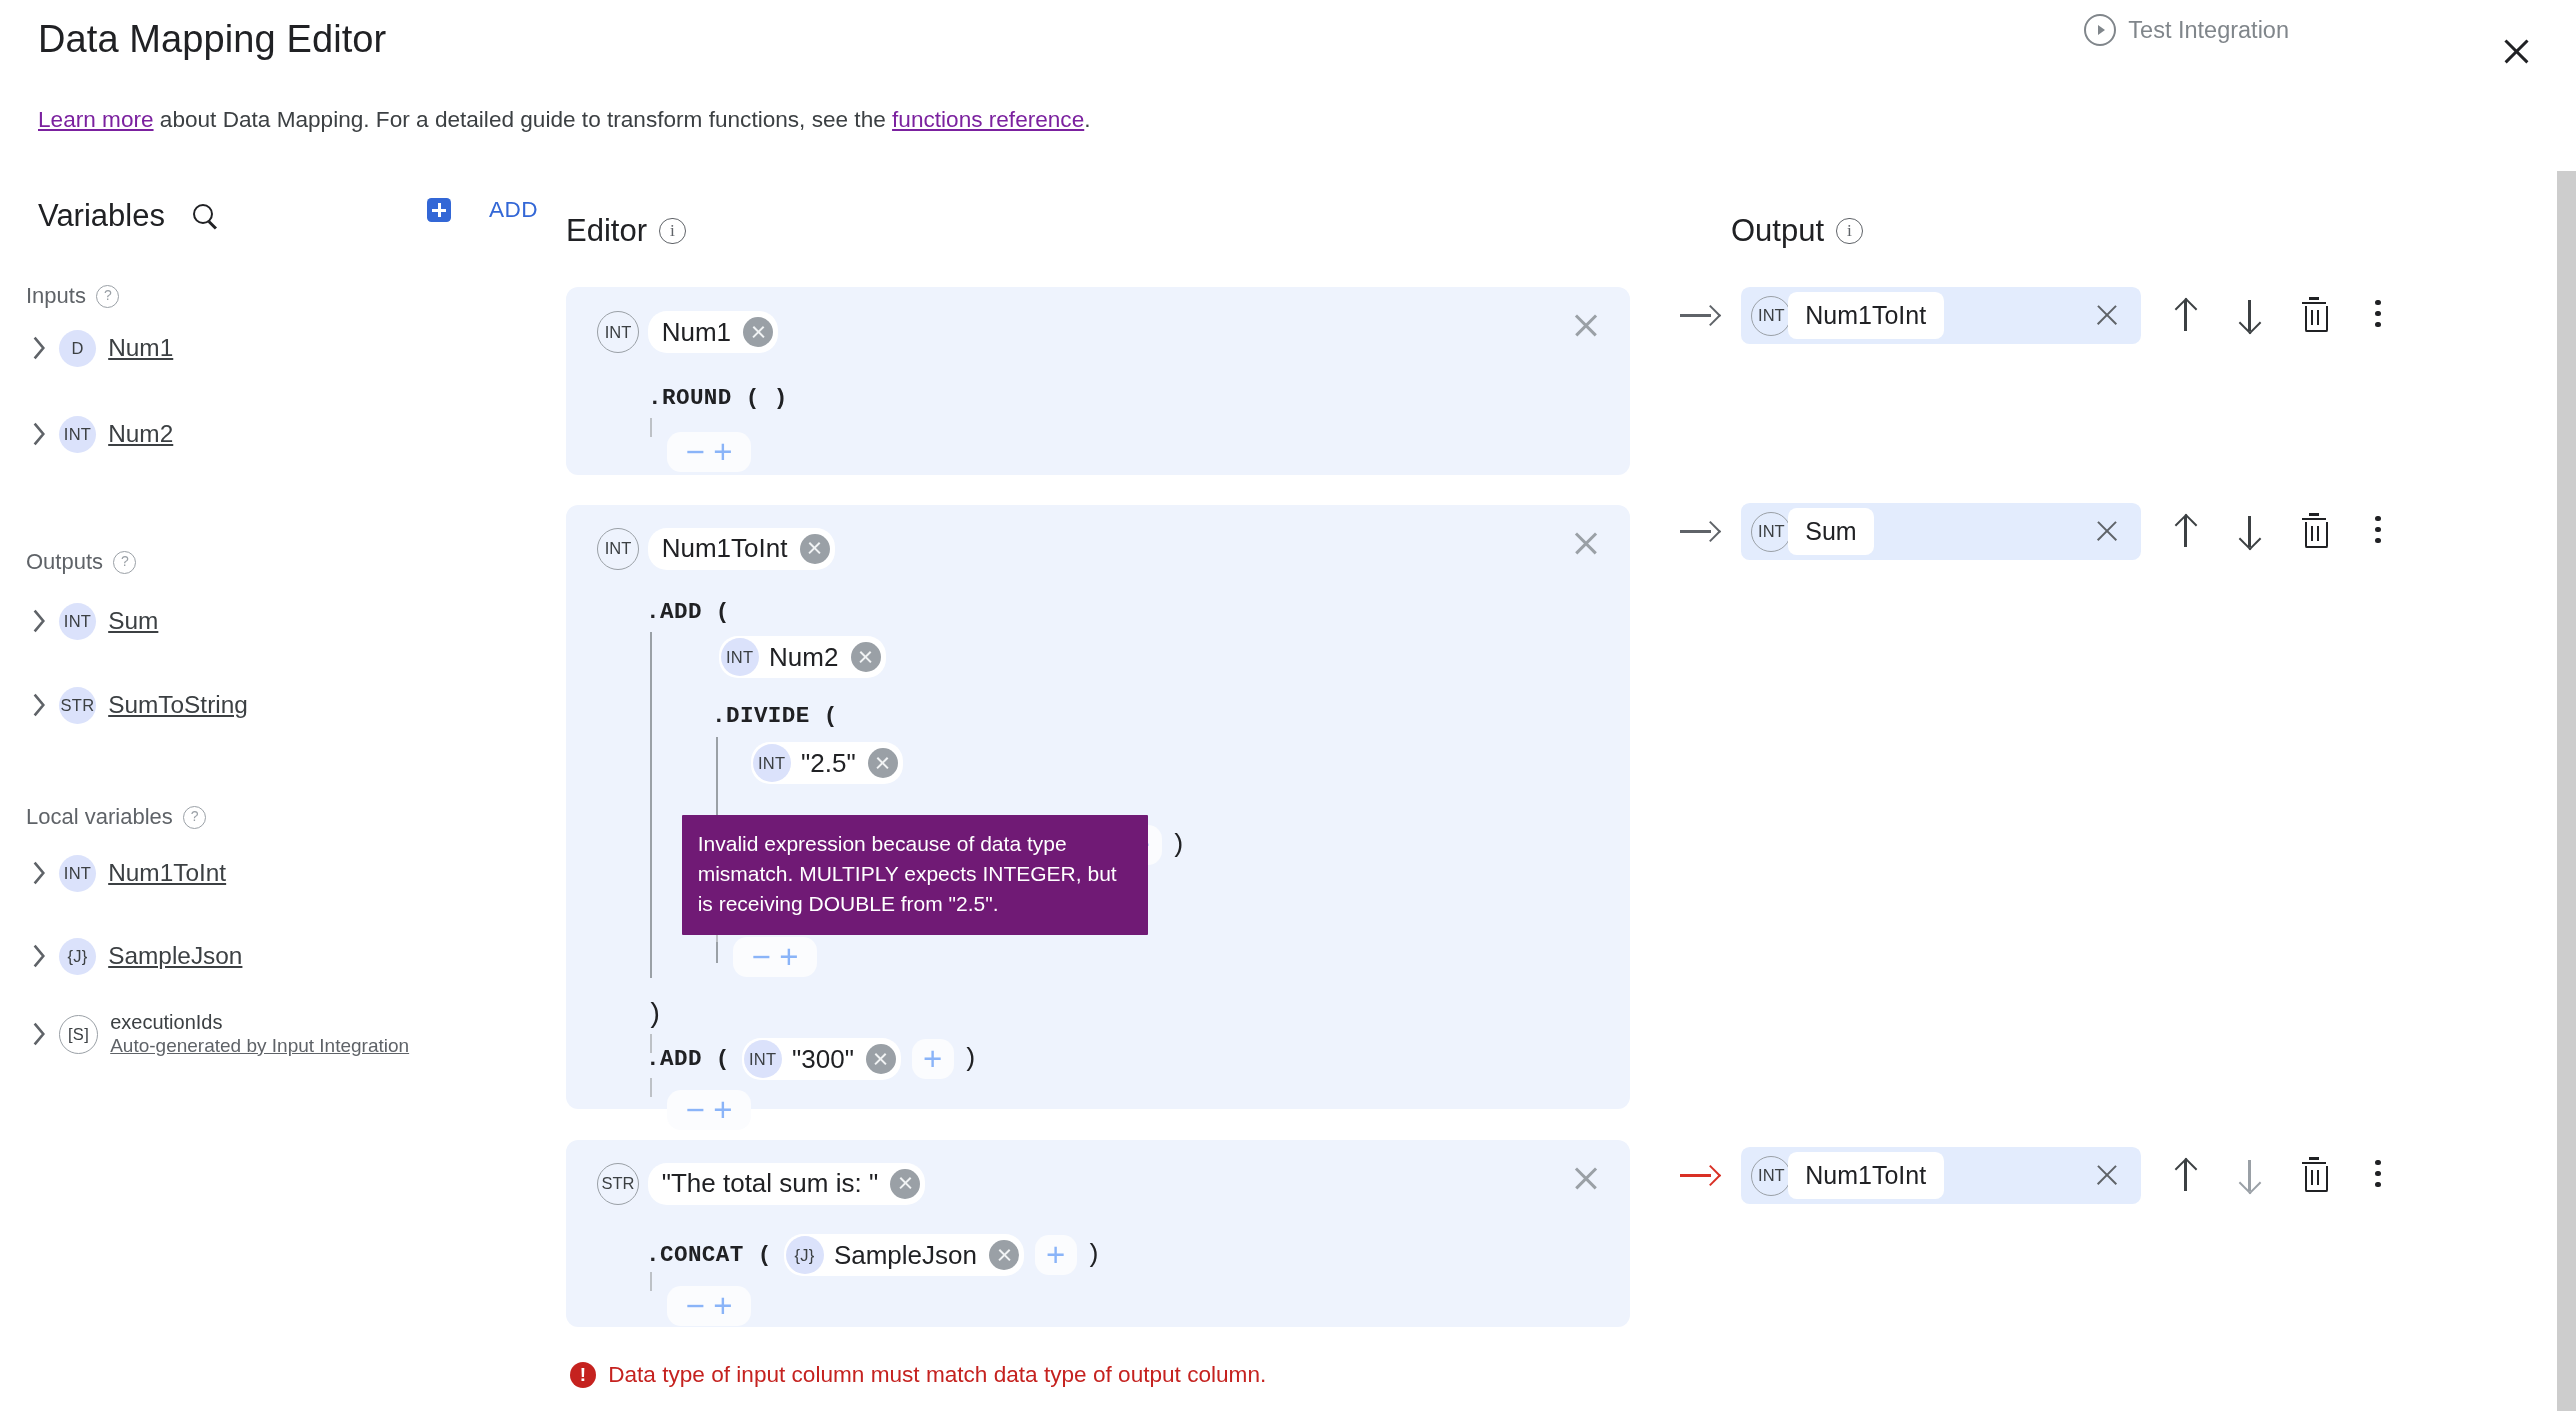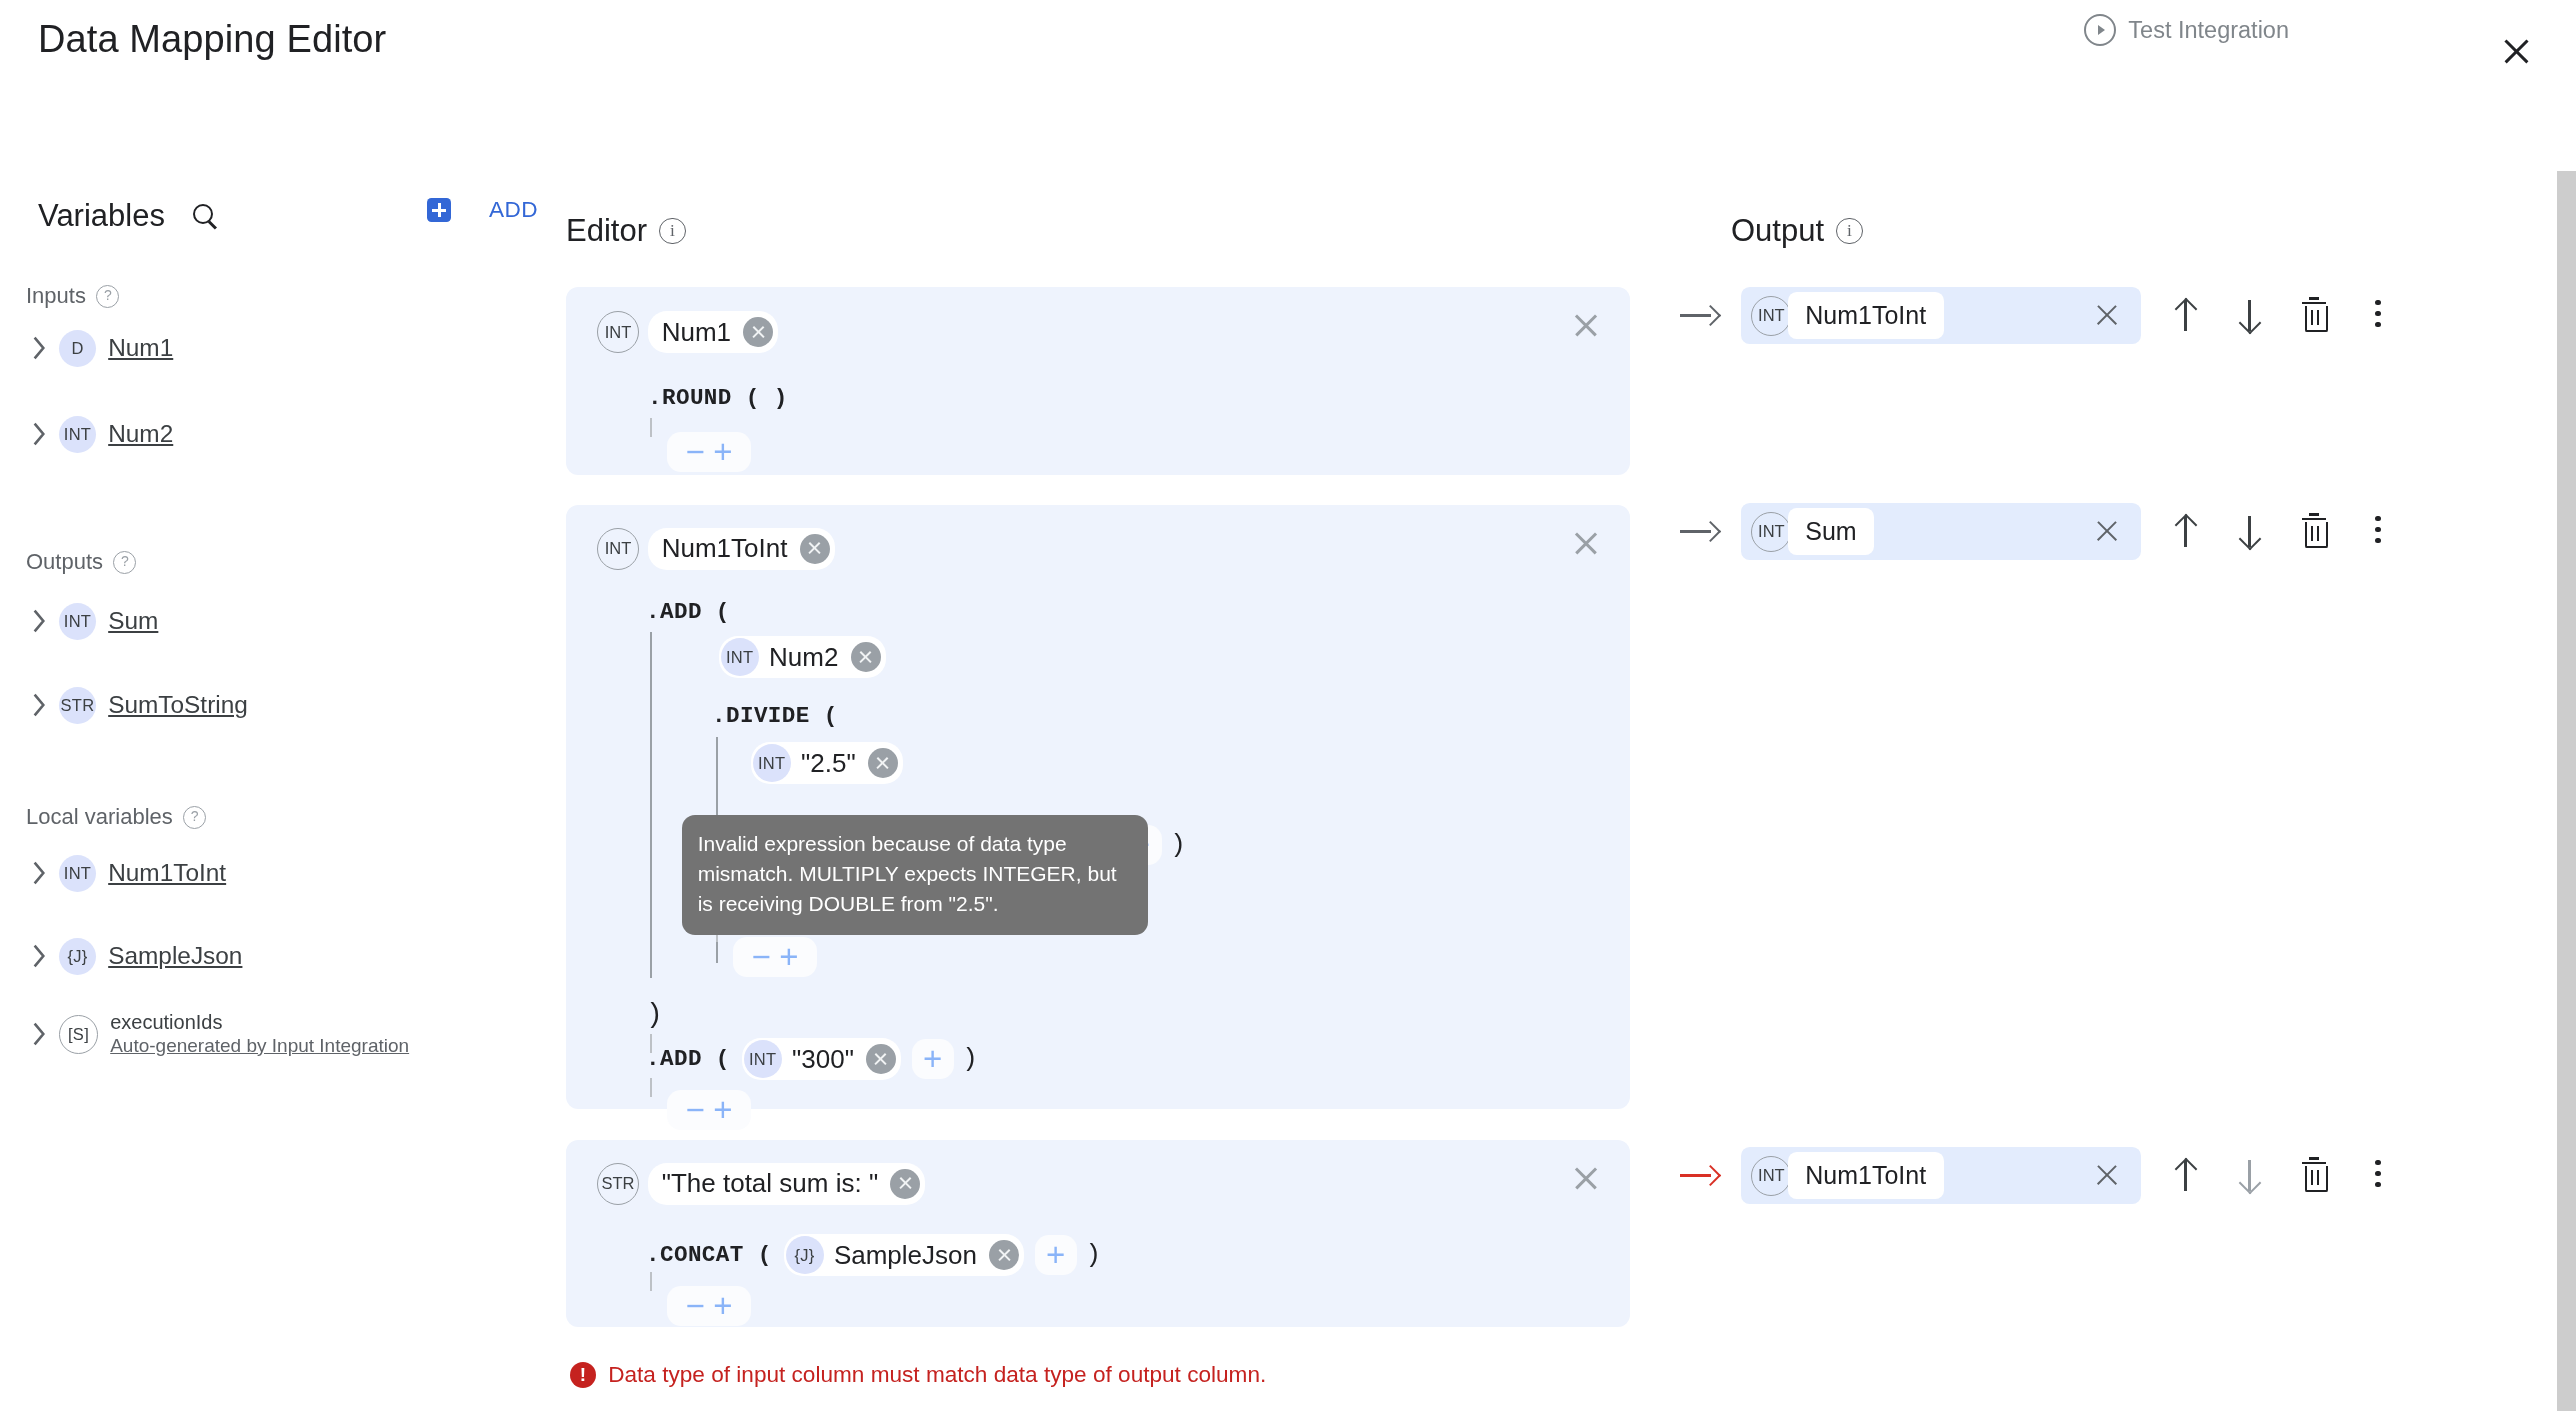--- a/index.html
+++ b/index.html
@@ -179,21 +179,21 @@
   }
   .errdot{
     width:30px;height:30px;border-radius:50%;background:#d31717;flex:none;
     display:flex;align-items:center;justify-content:center;margin:0 8.7px;cursor:pointer;
   }
   .errdot b{color:#fff;font-size:21px;line-height:21px;font-weight:700;}
 
   
   .tooltip{
     position:absolute;left:682px;top:815px;width:435px;
-    background:#737373;color:#fff;border-radius:13px;
+    background:#701a75;color:#fff;border-radius:1px;
     padding:14px 15.7px 15.7px 15.7px;
     font-size:21px;line-height:30px;
     z-index:40;
   }
 
   
   .bot-err{
     position:absolute;left:570px;top:1362px;display:flex;align-items:center;gap:12.2px;
     color:#c5221f;font-size:22.6px;
   }
@@ -263,20 +263,23 @@
   <div class="hdr-title">Data Mapping Editor</div>
 
   <div class="test-integration">
     <span class="play-circle">
         <i></i>
       </span>
     <span>Test Integration</span>
   </div>
   <div class="close-x"></div>
 
+  <div class="subtitle">
+    <span class="lnk">Learn more</span><span> about Data Mapping. For a detailed guide to transform functions, see the </span><span class="lnk">functions reference</span><span>.</span>
+  </div>
 
   <div class="sidebar">
     <div class="vars-head">
       <div class="vars-title">Variables</div>
       <div class="search-icon">
         <span class="ring"></span>
           <span class="stem"></span>
       </div>
       <div class="add-btn">
         <span class="add-sq"></span>

